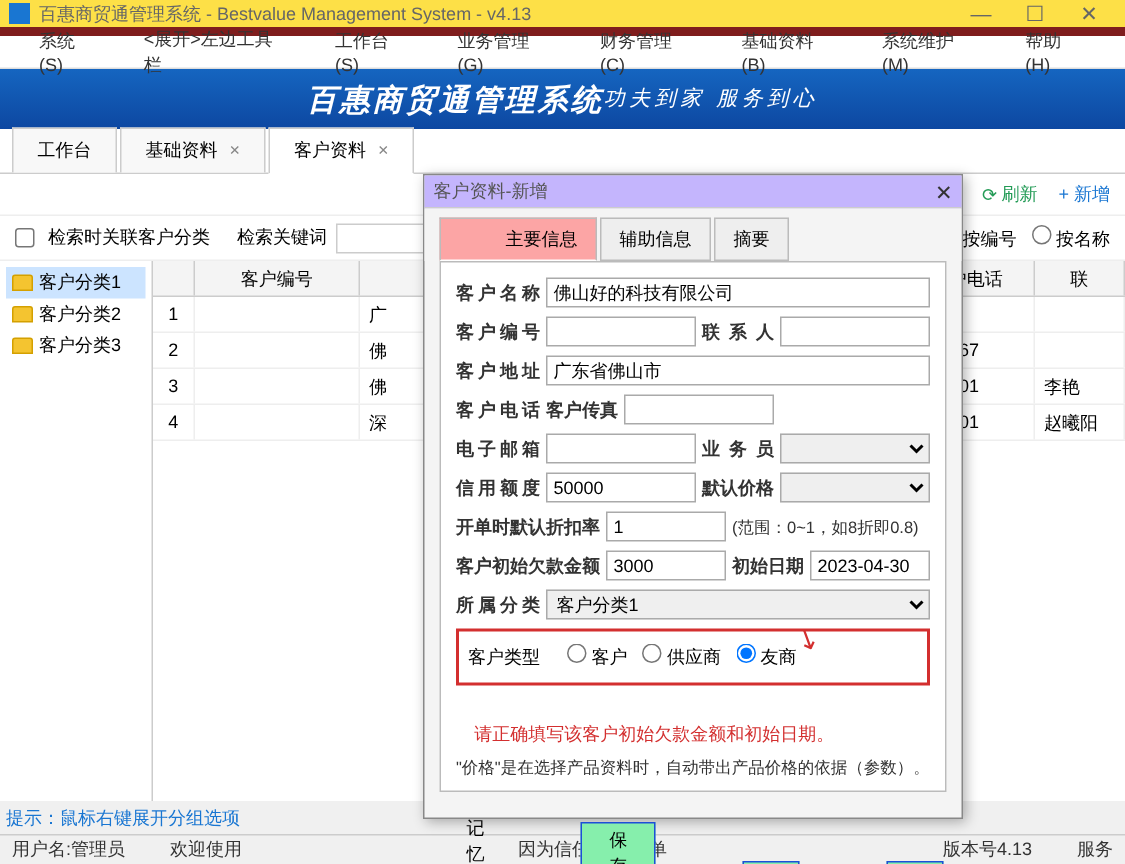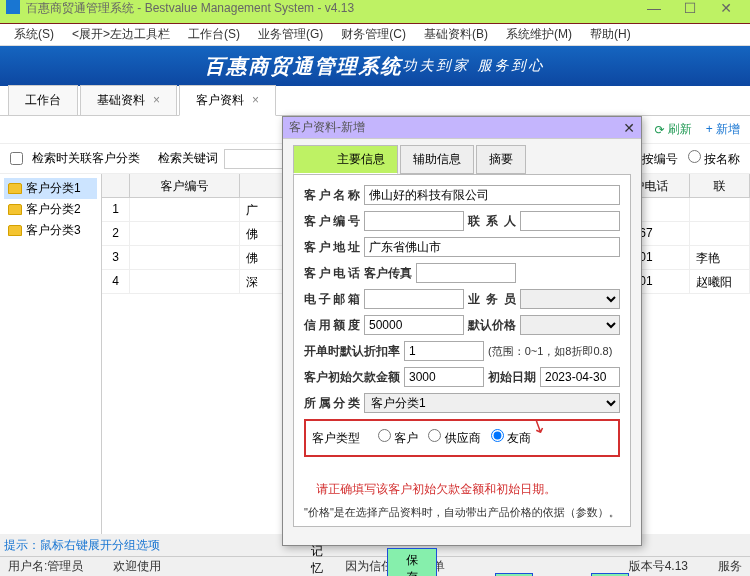--- a/index.html
+++ b/index.html
@@ -1,21 +1,21 @@
 <!DOCTYPE html>
 <html><head>
 <meta charset="utf-8">
 <style>
 * { margin:0; padding:0; box-sizing:border-box; font-family:"Microsoft YaHei","SimSun",sans-serif; font-size:12px; }
 body { width:750px; height:576px; background:#f0f0f0; overflow:hidden; position:relative; }
-.titlebar { height:24px; background:#bef264; display:flex; align-items:flex-start; padding:0 6px; border-bottom:1px solid #7f1d1d; }
+.titlebar { height:24px; background:#fde047; display:flex; align-items:center; padding:0 6px; border-bottom:6px solid #7f1d1d; }
 .titlebar .ico { width:14px; height:14px; background:#1976d2; margin-right:6px; }
 .titlebar .ttl { color:#666; flex:1; }
 .titlebar .wc { width:36px; text-align:center; color:#666; font-size:14px; cursor:default; }
-.menubar { height:22px; background:#fff; display:flex; align-items:center; padding:0 8px; border-bottom:1px solid #ddd; gap:6px; }
+.menubar { height:22px; background:#fff; display:flex; align-items:center; padding:0 20px; border-bottom:1px solid #ddd; gap:18px; }
 .menubar span { padding:2px 6px; color:#333; }
 .banner { height:40px; background:linear-gradient(#1565c0,#0d47a1); color:#fff; display:flex; align-items:center; padding:0 16px; justify-content:center; }
 .banner .bt { font-size:20px; font-weight:bold; font-style:italic; letter-spacing:2px; }
 .banner .slg { font-size:14px; font-style:italic; letter-spacing:3px; }
 .tabs { height:30px; background:#fff; display:flex; align-items:flex-end; padding:0 8px; border-bottom:1px solid #ccc; }
 .tab { padding:6px 16px; border:1px solid #ccc; border-bottom:none; margin-right:2px; background:#f8f8f8; position:relative; }
 .tab.act { background:#fff; border-bottom:1px solid #fff; margin-bottom:-1px; }
 .tab .x { margin-left:8px; color:#888; }
 .toolbar { height:28px; background:#fff; display:flex; align-items:center; justify-content:flex-end; padding:0 10px; gap:14px; border-bottom:1px solid #eee; }
 .toolbar .tb { color:#239B56; display:flex; align-items:center; gap:3px; }
@@ -38,21 +38,21 @@
 .hint { position:absolute; left:4px; bottom:22px; color:#1976d2; font-size:12px; }
 .status { position:absolute; bottom:0; left:0; right:0; height:20px; background:#f0f0f0; border-top:1px solid #ccc; display:flex; align-items:center; padding:0 8px; gap:30px; color:#333; }
 .status .sp { flex:1; }
 
 
 .dlg { position:absolute; left:282px; top:116px; width:360px; height:430px; background:#f4f4f4; border:1px solid #888; box-shadow:2px 2px 8px rgba(0,0,0,.3); }
 .dlg .dtb { height:22px; background:#c4b5fd; border-bottom:1px solid #ccc; display:flex; align-items:center; padding:0 6px; color:#555; }
 .dlg .dtb .dx { margin-left:auto; font-size:14px; color:#333; }
 .dlg .dtabs { display:flex; padding:6px 10px 0; background:#f4f4f4; }
 .dlg .dtab { padding:5px 12px; border:1px solid #bbb; background:#eee; margin-right:2px; }
-.dlg .dtab.act { background:#bef264; border-bottom:1px solid #fff;padding-left:43px; }
+.dlg .dtab.act { background:#fca5a5; border-bottom:1px solid #fff;padding-left:43px; }
 .dlg .pane { background:#fff; margin:0 10px 10px; border:1px solid #bbb; padding:10px 10px 6px; }
 .frow { display:flex; align-items:center; margin-bottom:6px; gap:4px; }
 .frow label { width:56px; text-align:justify; text-align-last:justify; color:#333;font-weight:bold; }
 .frow label.w80 { width:96px; }
 .frow input[type=text] { border:1px solid #aaa; height:20px; padding:0 4px; flex:1; min-width:0; }
 .frow input.sm { flex:0 0 80px; }
 .frow input.md { flex:0 0 100px; }
 .frow select { border:1px solid #aaa; height:20px; padding:0 2px; flex:1; min-width:0; }
 .frow .sub { width:48px; text-align:justify; text-align-last:justify; }
 .redbox { border:2px solid #d32f2f; padding:8px 6px; margin:6px 0; display:flex; align-items:center; gap:10px; position:relative;}

